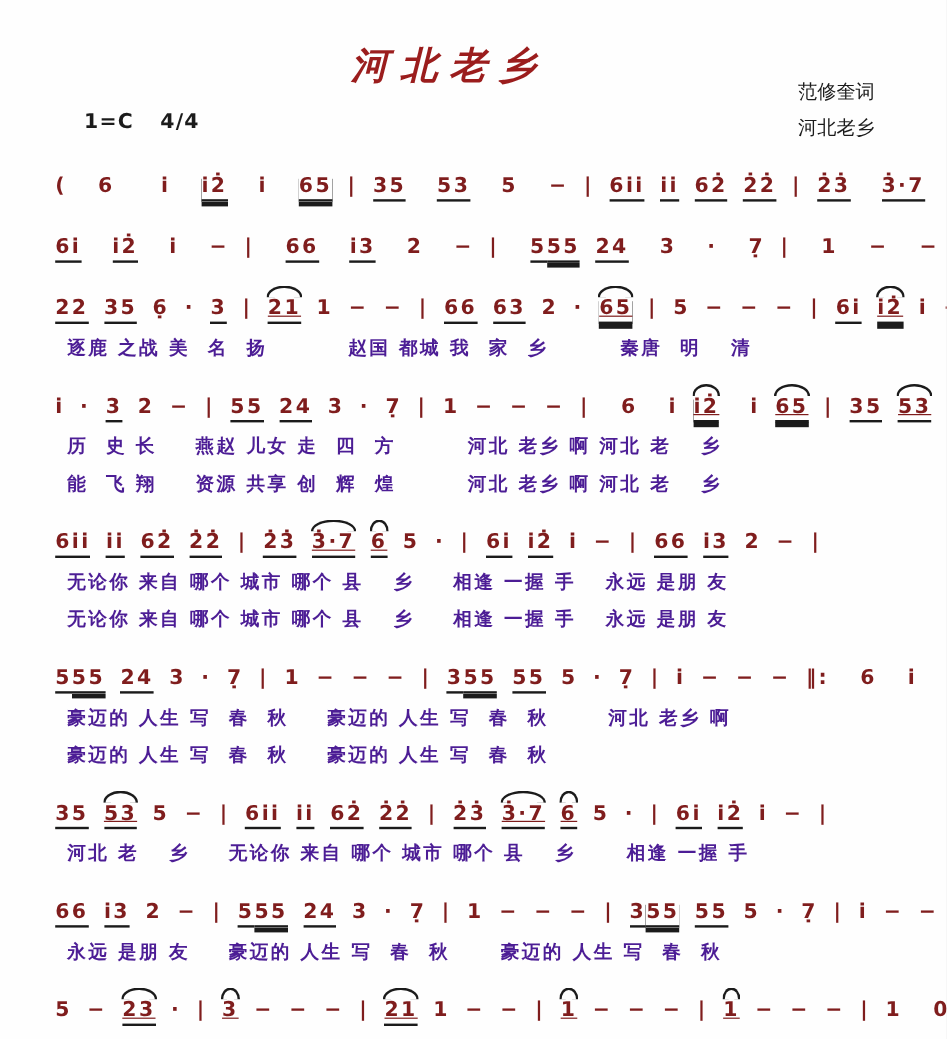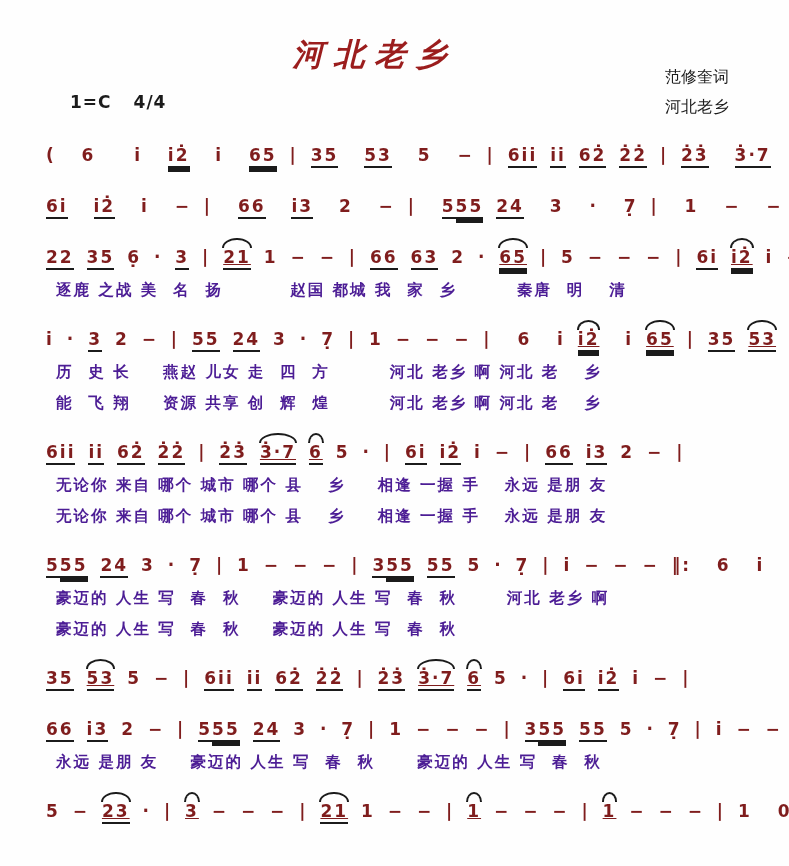--- a/index.html
+++ b/index.html
@@ -110,20 +110,21 @@
         <div class="lyrics-line">无论你 来自 哪个 城市 哪个 县　 乡　  相逢 一握 手　 永远 是朋 友</div>
         <div class="lyrics-line">无论你 来自 哪个 城市 哪个 县　 乡　  相逢 一握 手　 永远 是朋 友</div>
       </div>
       <div class="system">
         <div class="music-line"><span class="u1">5</span><span class="u2">55</span> <span class="u1">24</span> 3 · 7̣ | 1 − − − | <span class="u1">3</span><span class="u2">55</span> <span class="u1">55</span> 5 · 7̣ | i − − − ‖:  6  i   i  |</div>
         <div class="lyrics-line">豪迈的 人生 写  春  秋　  豪迈的 人生 写  春  秋　　  河北 老乡 啊</div>
         <div class="lyrics-line">豪迈的 人生 写  春  秋　  豪迈的 人生 写  春  秋</div>
       </div>
       <div class="system">
         <div class="music-line"><span class="u1">35</span> <span class="u1 tie">53</span> 5 − | <span class="u1">6ii</span> <span class="u1">ii</span> <span class="u1">62̇</span> <span class="u1">2̇2̇</span> | <span class="u1">2̇3̇</span> <span class="u1 tie">3̇·7</span> <span class="u1 tie">6</span> 5 · | <span class="u1">6i</span> <span class="u1">i2̇</span> i − |</div>
+        <div class="lyrics-line">河北 老　 乡　  无论你 来自 哪个 城市 哪个 县　 乡　　 相逢 一握 手</div>
       </div>
       <div class="system">
         <div class="music-line"><span class="u1">66</span> <span class="u1">i3</span> 2 − | <span class="u1">5</span><span class="u2">55</span> <span class="u1">24</span> 3 · 7̣ | 1 − − − | <span class="u1">3</span><span class="u2">55</span> <span class="u1">55</span> 5 · 7̣ | i − − − |</div>
         <div class="lyrics-line">永远 是朋 友　  豪迈的 人生 写  春  秋　　 豪迈的 人生 写  春  秋</div>
       </div>
       <div class="system">
         <div class="music-line">5 − <span class="u1 tie">23</span> · | <span class="tie">3</span> − − − | <span class="u1 tie">21</span> 1 − − | <span class="tie">1</span> − − − | <span class="tie">1</span> − − − | 1  0  0  0  ‖</div>
       </div>
     </div>
 

